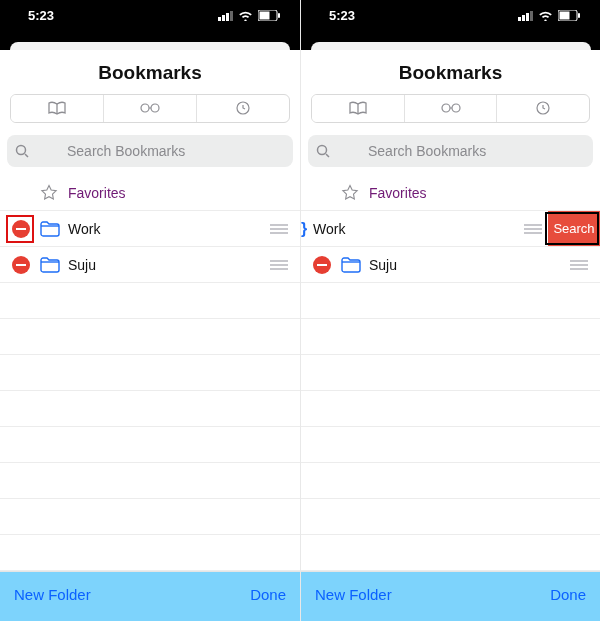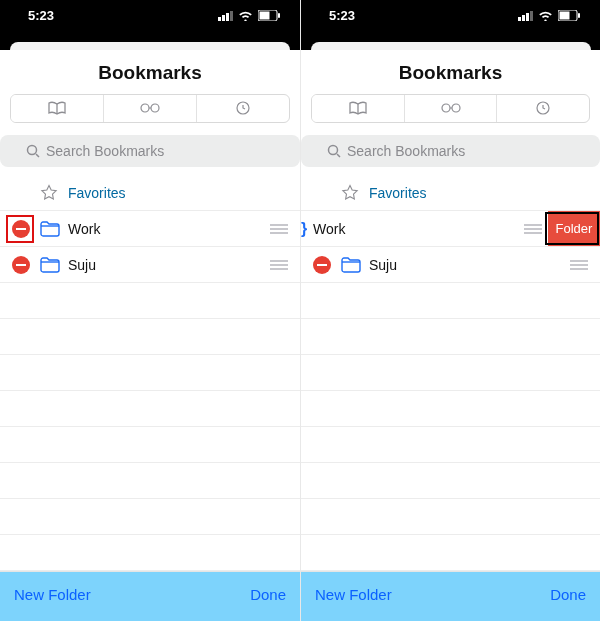--- a/index.html
+++ b/index.html
@@ -66,45 +66,46 @@
   .seg-item {
     flex:1;
     display:flex;
     align-items:center;
     justify-content:center;
     color:#8e8e93;
   }
   .seg-item.selected { background:#fff; color:#8e8e93; }
   .seg-item + .seg-item { border-left:1px solid #e2e2e2; }
   .search {
-    margin: 0 0;
+    margin: 0 7px;
     background:#eceded;
     border-radius:8px;
     height: 32px;
     display:flex;
     align-items:center;
-    padding: 0 26px;
+    padding: 0 8px;
     color:#8e8e93;
     font-size:14px;
+    gap:32px;
   }
   .search svg { margin-right:6px; flex:0 0 auto;}
   .search span { color:#8a8a8e; }
   .list { margin-top: 8px; flex:1; }
   .row {
     display:flex;
     align-items:center;
     height:36px;
     border-bottom:1px solid #ececec;
     padding-left:12px;
     font-size:14px;
     color:#111;
     position:relative;
     background:#fff;
   }
-  .row.favorites { color:#0369a1;text-align:right; }
+  .row.favorites { color:#701a75;text-align:right; }
   .row .minus {
     width:18px;height:18px;border-radius:50%;
     background:#e63e32; position:relative; flex:0 0 auto;
     margin-right:10px;
   }
   .row .minus::after {
     content:""; position:absolute; left:4px; right:4px; top:8px; height:2px; background:#fff;
   }
   .minus-highlight {
     position:absolute;
@@ -333,21 +334,21 @@
 
     <div class="row shifted">
       <span class="half-folder">}</span>
       <span>Work</span>
       <div class="drag" style="margin-right:0;">
           <span></span>
           <span></span>
           <span></span>
         </div>
       <div class="delete-btn">
-          <span>Folder</span>
+          <span>Search</span>
         </div>
       <div class="delete-highlight"></div>
     </div>
 
     <div class="row">
       <div class="minus"></div>
       <svg class="folder-icon" width="20" height="16" viewBox="0 0 20 16">
           <path d="M1 3c0-1 1-2 2-2h4l2 2h8c1 0 2 1 2 2v8c0 1-1 2-2 2H3c-1 0-2-1-2-2z" fill="none" stroke="#1e6df6" stroke-width="1.4"></path>
           <line x1="1" y1="5" x2="19" y2="5" stroke="#1e6df6" stroke-width="1.4"></line>
         </svg>

